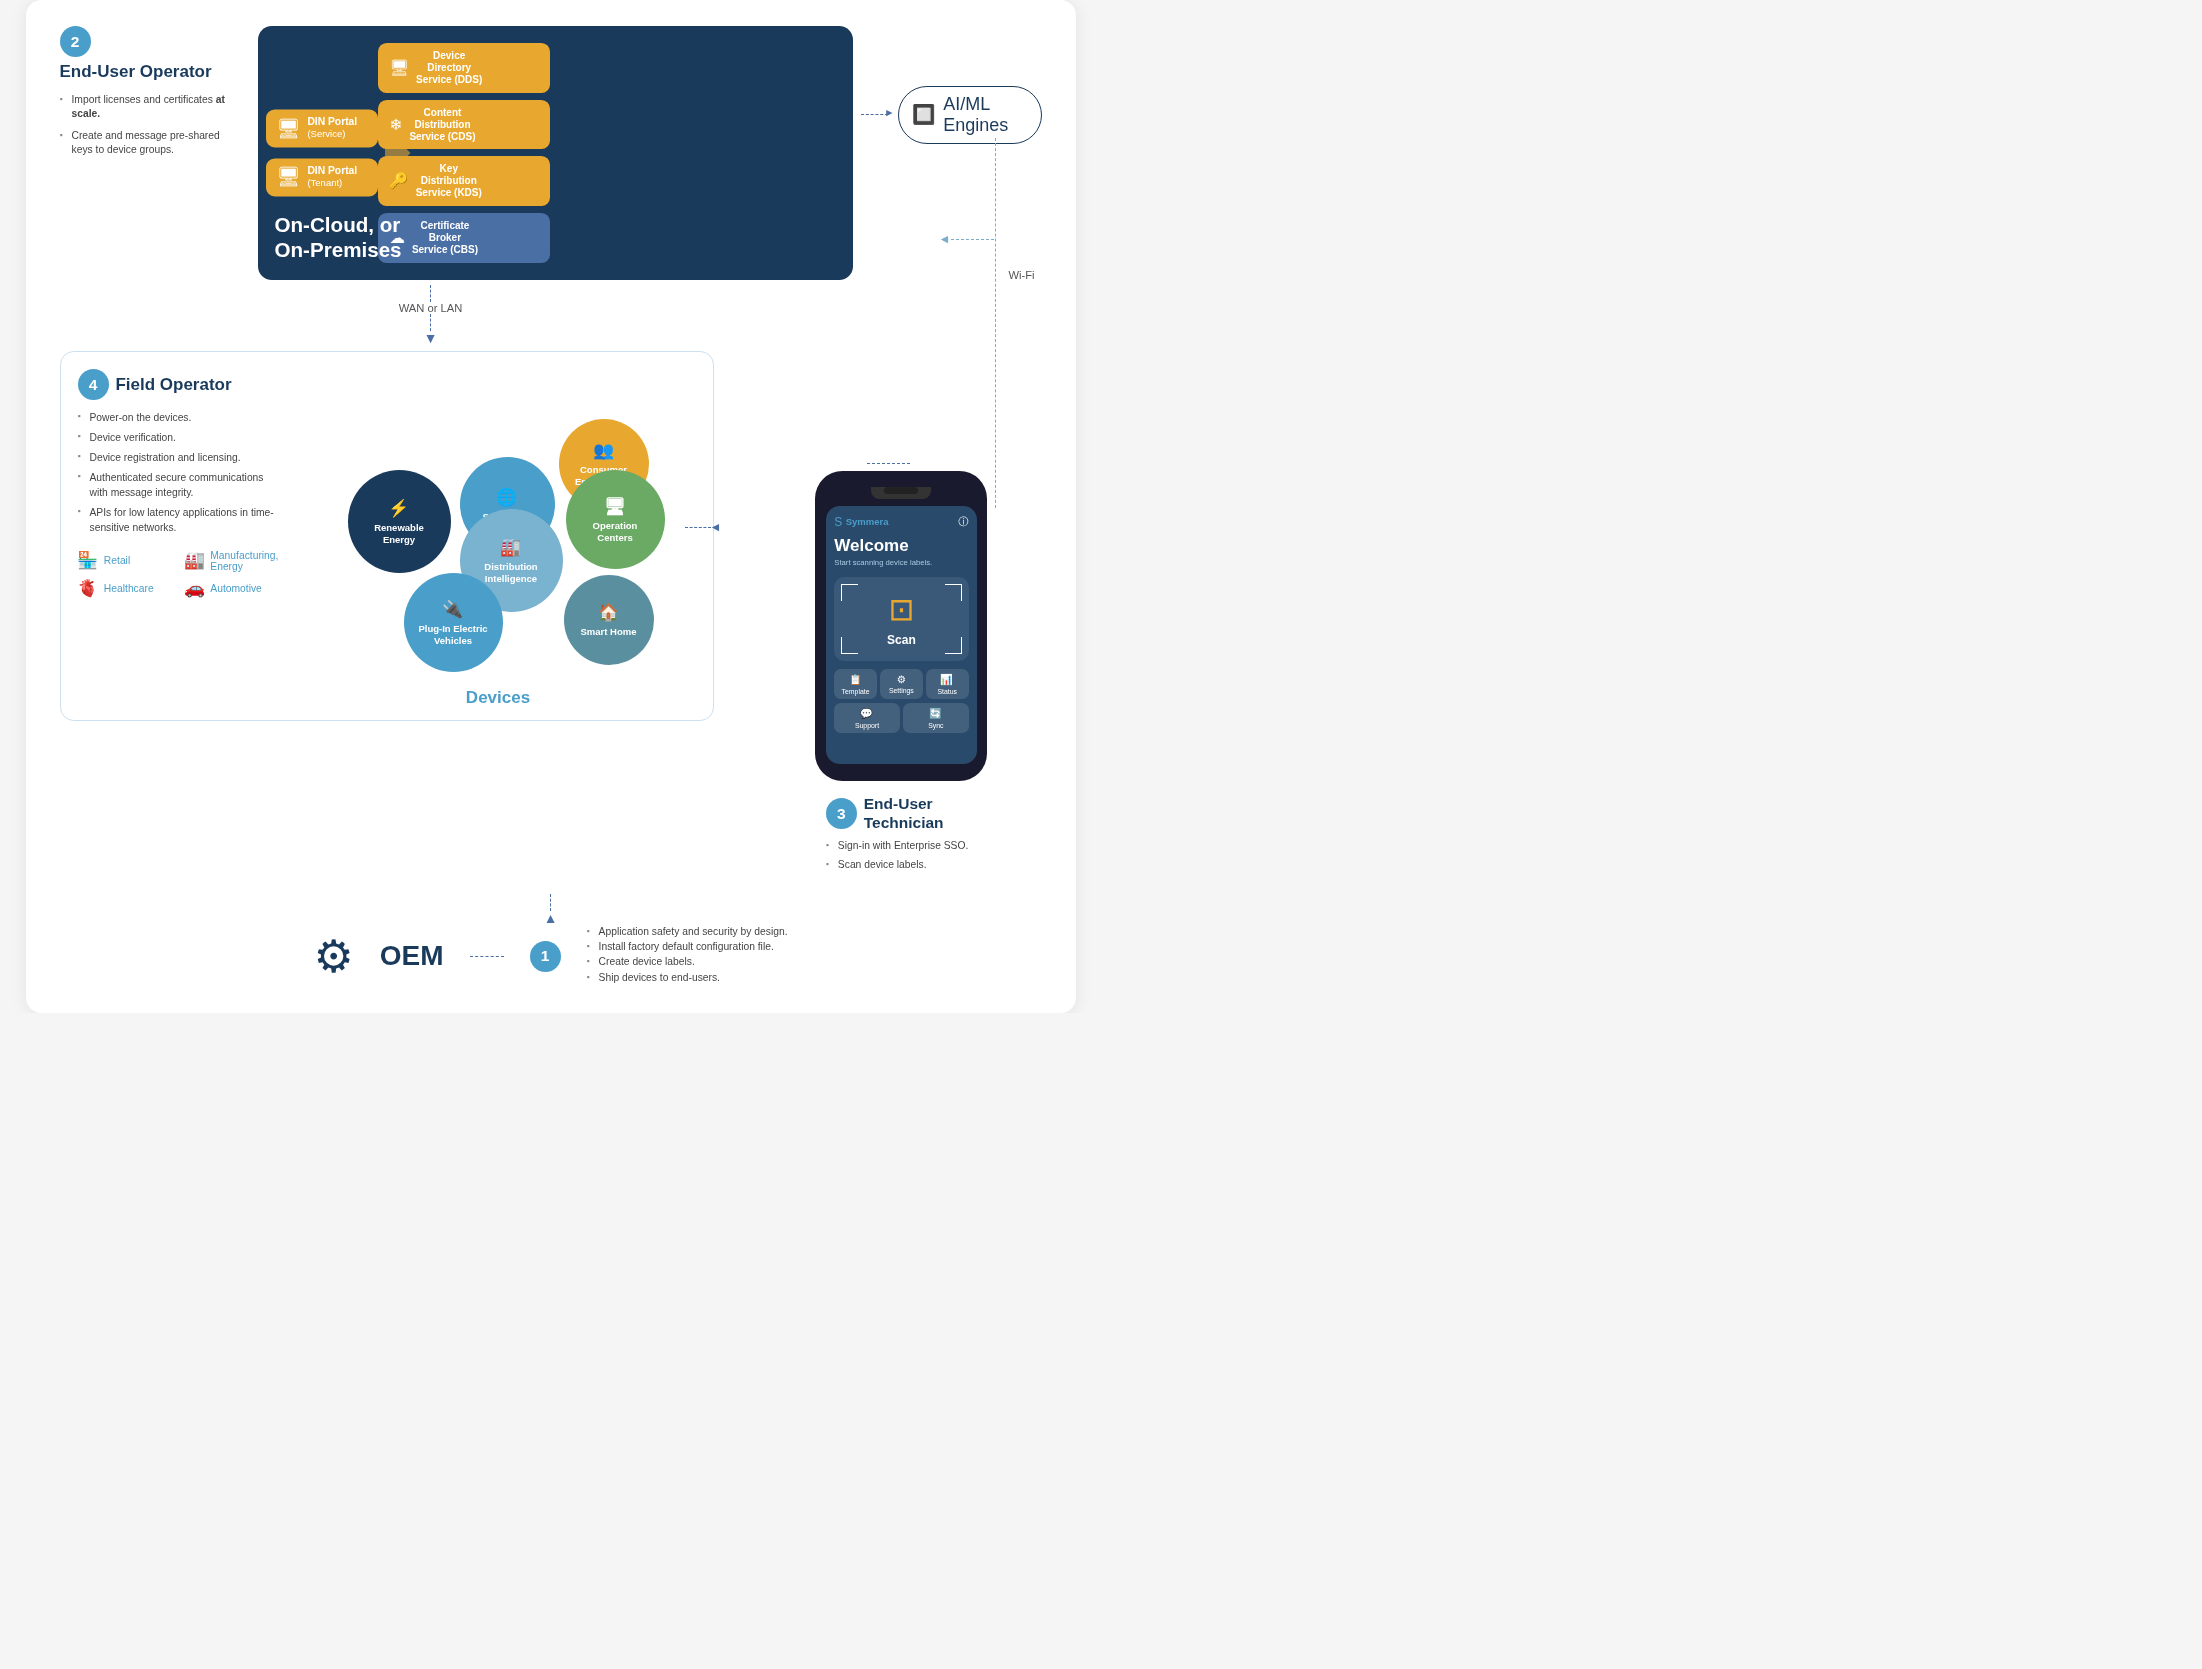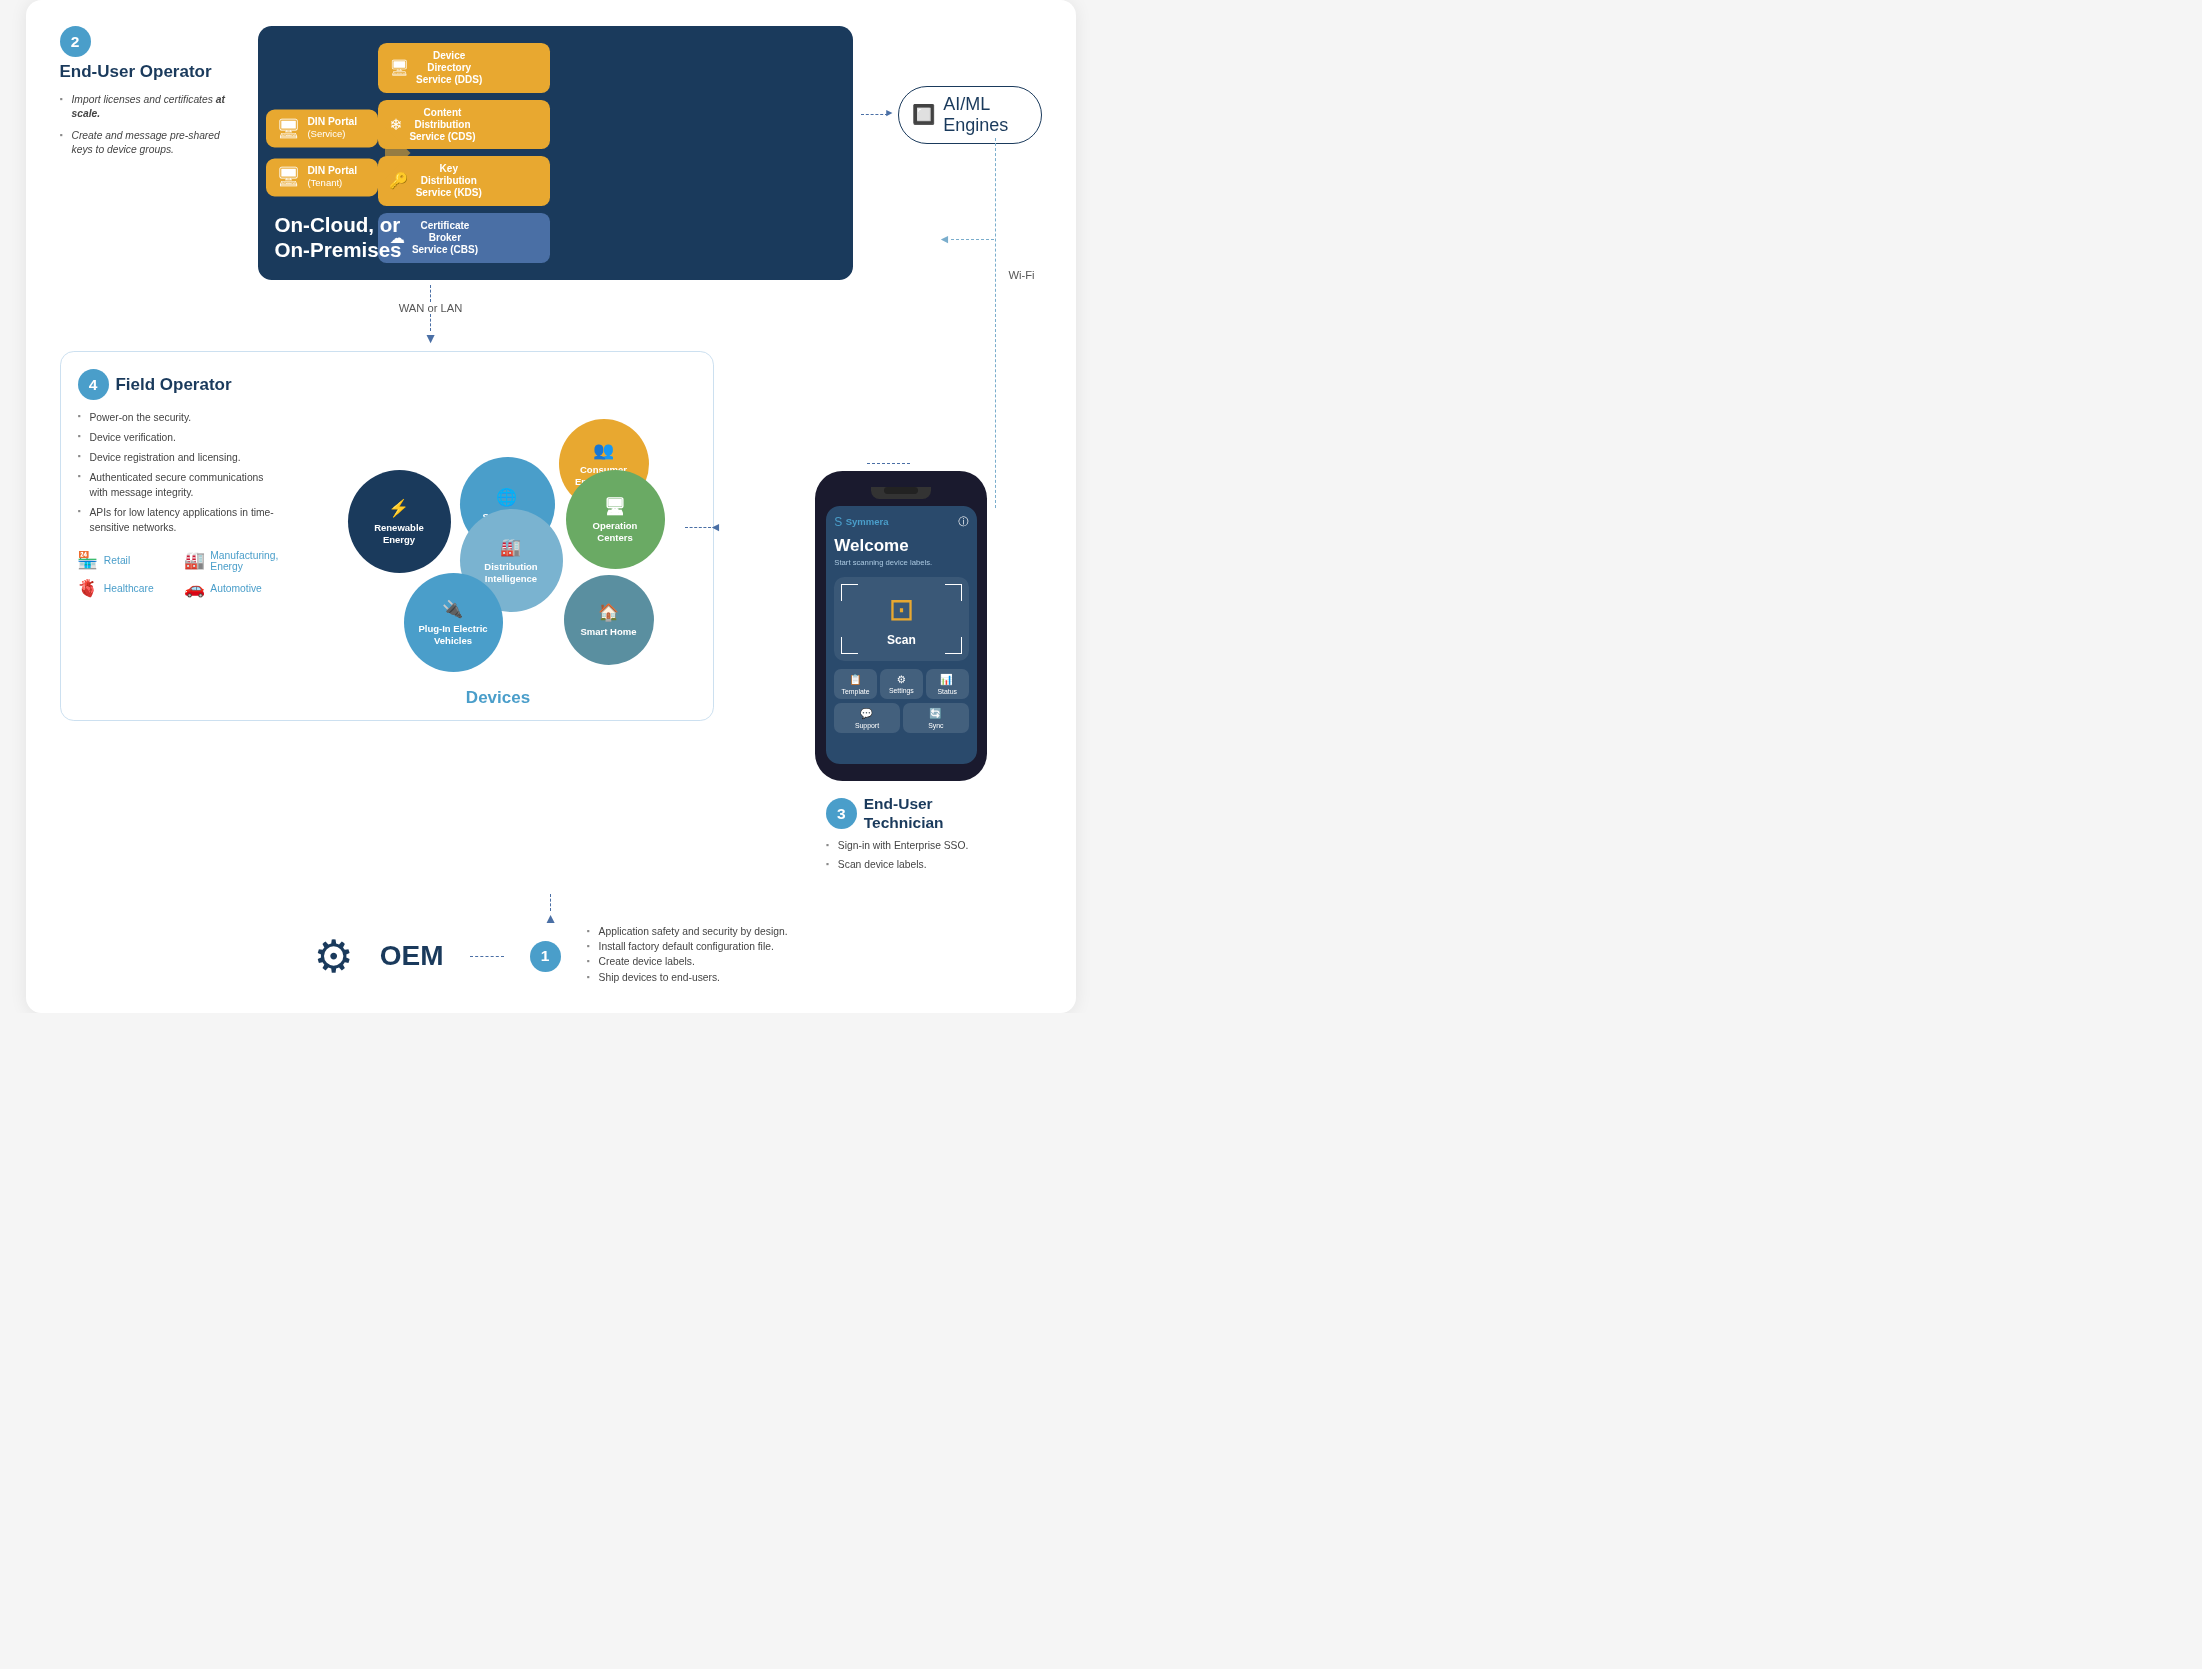--- a/index.html
+++ b/index.html
@@ -39,21 +39,20 @@
     .end-user-operator h2 {
       color: #1a3a5c;
       font-size: 17px;
       font-weight: 800;
       line-height: 1.2;
       margin-bottom: 10.3px;
     }
     .end-user-operator ul {
       list-style: none;
       padding: 0;
-      font-style: italic;
     }
     .end-user-operator ul li {
       color: #444;
       font-size: 10.3px;
       line-height: 1.4;
       margin-bottom: 6.9px;
       padding-left: 12px;
       position: relative;
     }
     .end-user-operator ul li::before {
@@ -563,21 +562,21 @@
           <div class="field-op-header">
             <div class="badge">
               <span>4</span>
             </div>
             <h2>Field Operator</h2>
           </div>
           <div class="field-op-content">
 
             <div class="field-op-left">
               <ul>
-                <li>Power-on the security.</li>
+                <li>Power-on the devices.</li>
                 <li>Device verification.</li>
                 <li>Device registration and licensing.</li>
                 <li>Authenticated secure communications with message integrity.</li>
                 <li>APIs for low latency applications in time-sensitive networks.</li>
               </ul>
               <div class="field-op-icons">
                 <div class="field-icon-item">
                   <span class="icon-sym">🏪</span>
                   <span>Retail</span>
                 </div>

